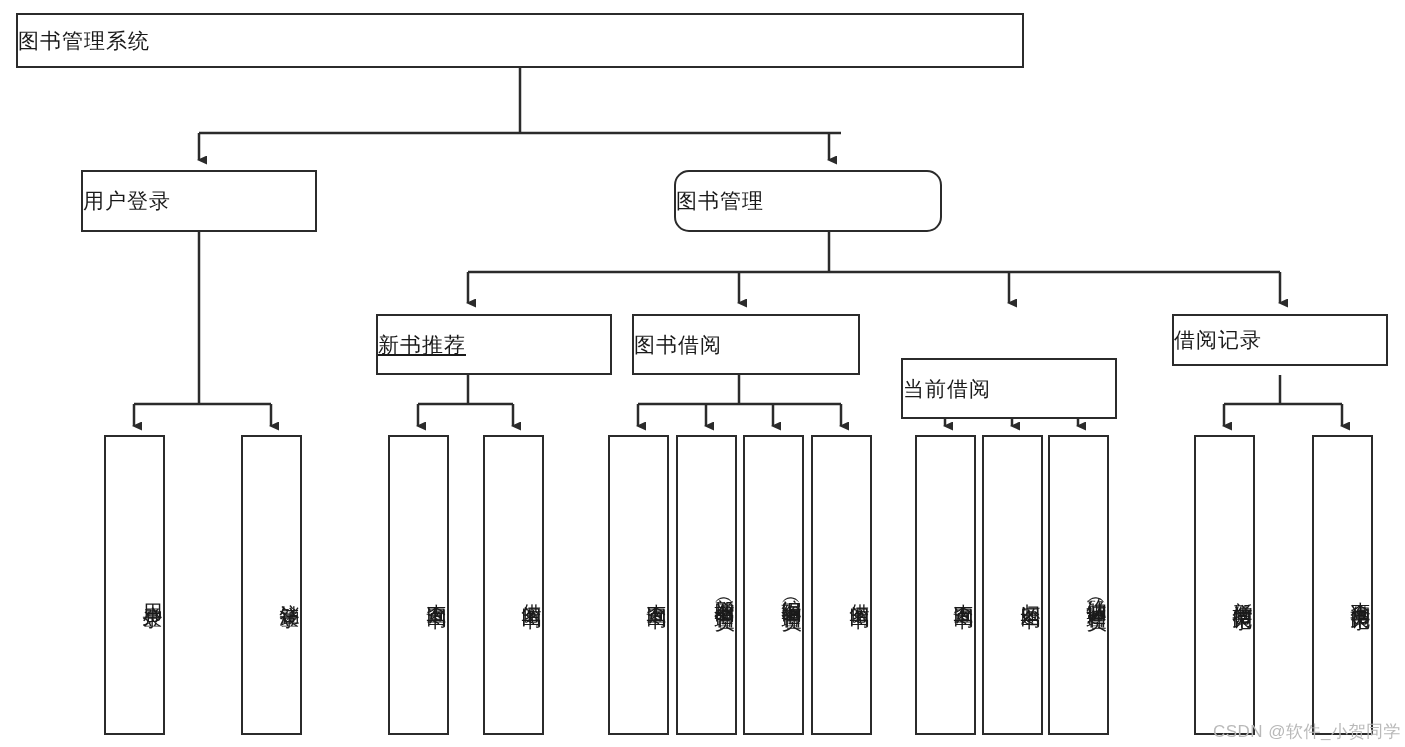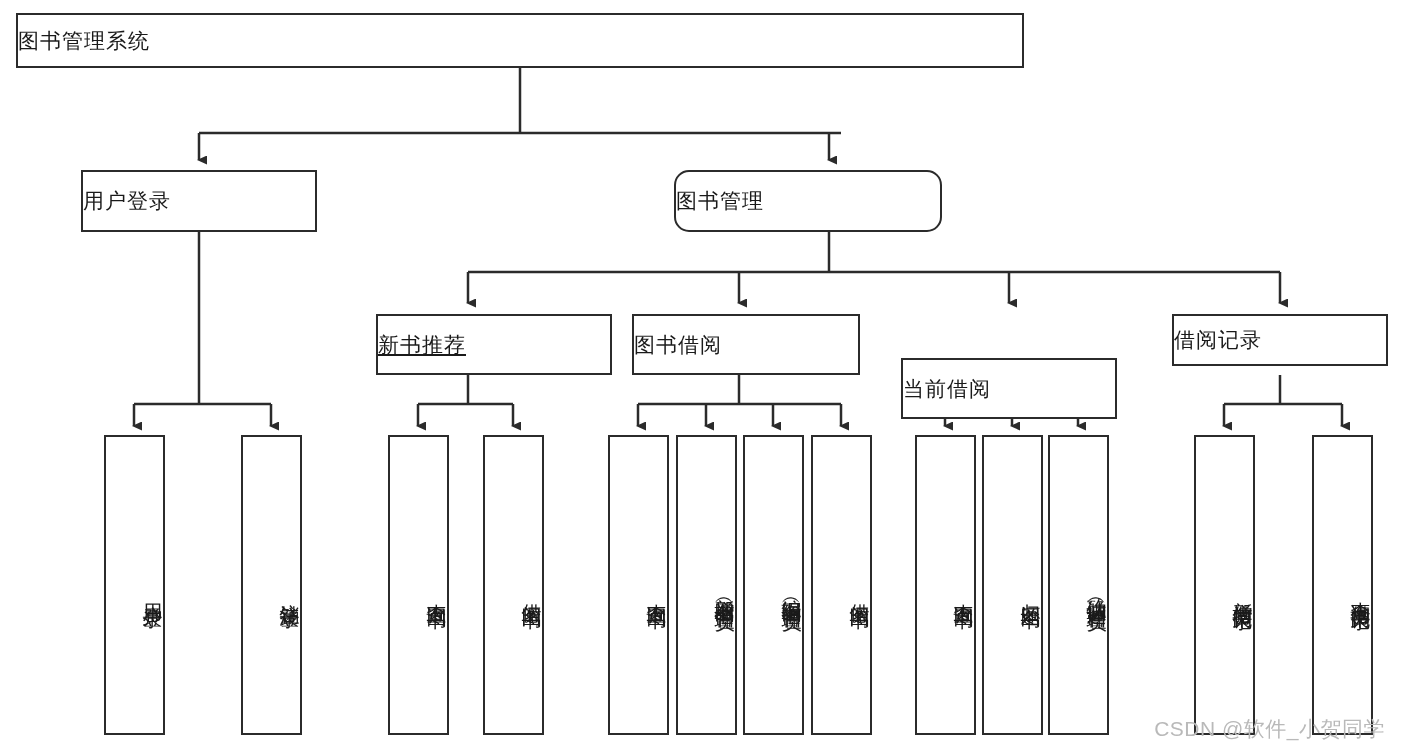--- a/index.html
+++ b/index.html
@@ -52,23 +52,23 @@
   svg.connectors {
     position: absolute;
     left: 0;
     top: 0;
     width: 1405px;
     height: 747px;
     pointer-events: none;
   }
   .watermark {
     position: absolute;
-    right: 20px;
+    right: 4px;
     bottom: 4px;
-    font-size: 21px;
+    font-size: 17px;
     color: #b9b9b9;
     white-space: nowrap;
     letter-spacing: 0.5px;
   }
 </style>
 </head>
 <body>
 
 <div id="canvas">
 

